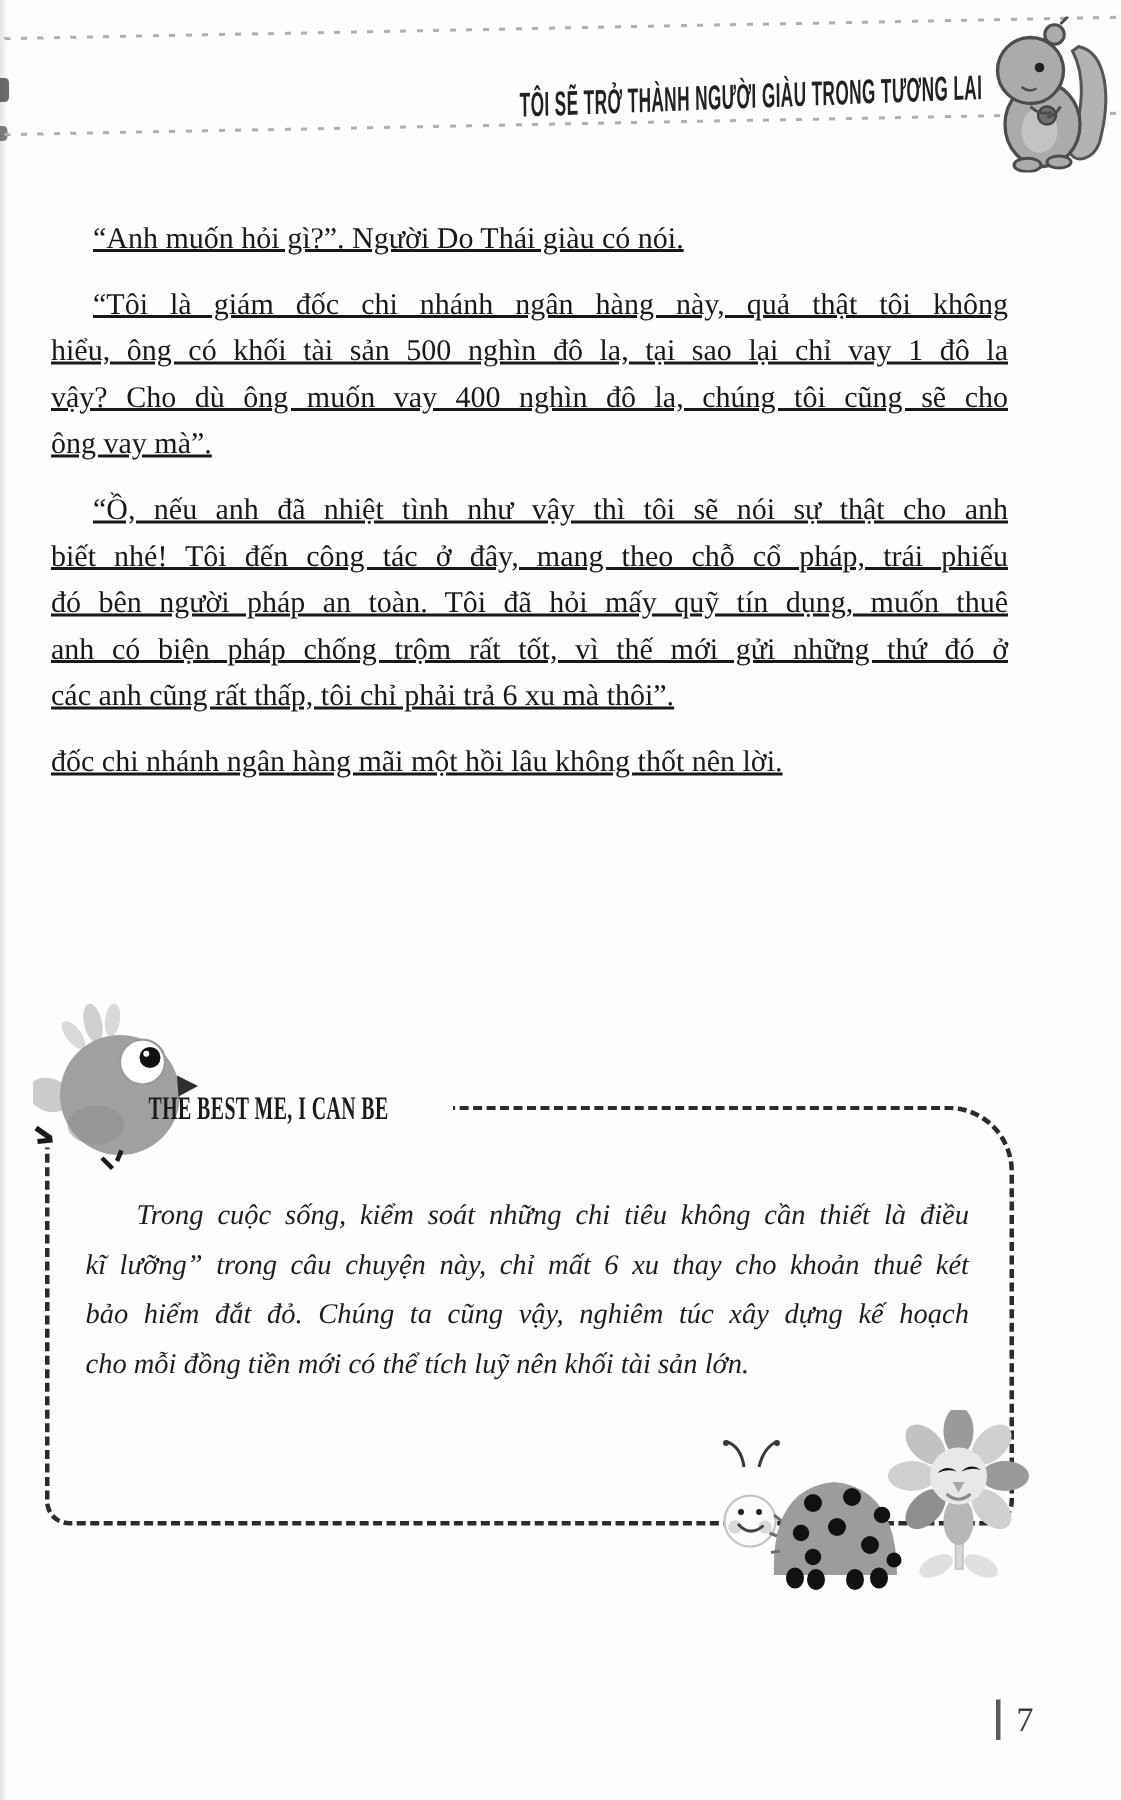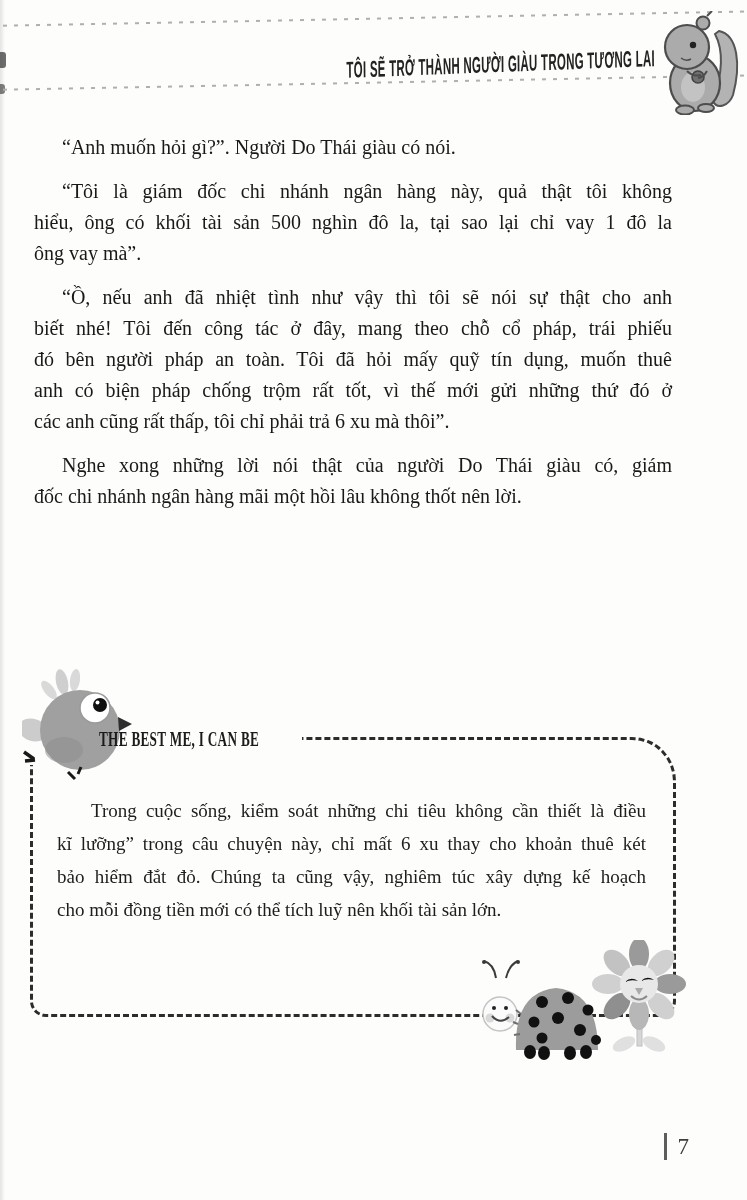--- a/index.html
+++ b/index.html
@@ -24,41 +24,41 @@
   .dotline.top{top:25px;}
   .dotline.bot{top:89px;}
   .header-title{
     right:92px;top:45px;white-space:nowrap;
     font-family:"Liberation Sans","DejaVu Sans",sans-serif;
     font-weight:bold;font-size:23px;letter-spacing:.5px;color:#222;
     transform:scaleX(.5) rotate(-1.1deg);transform-origin:right center;
   }
 
   
-  .bodytext{left:34px;top:132px;width:638px;font-size:20px;line-height:31px;color:#191919;}
+  .bodytext{left:34px;top:144px;width:638px;font-size:20px;line-height:31px;color:#191919;text-decoration:underline;}
   .para{margin:0 0 13px 0;}
   .tline{text-align:justify;text-align-last:justify;}
   .tline.last{text-align-last:left;}
   .tline.first{text-indent:28px;}
 
   
   .callout-box{
     left:30px;top:737px;width:640px;height:274px;
     border:3px dashed #2c2c2c;border-radius:16px 44px 16px 16px;
   }
   .cover-top{left:26px;top:731px;width:276px;height:14px;background:#fdfdfc;}
   .cover-left{left:26px;top:731px;width:12px;height:34px;background:#fdfdfc;}
   .callout-label{
     left:99px;top:726px;white-space:nowrap;
     font-weight:bold;font-size:22px;letter-spacing:.5px;color:#1b1b1b;
     transform:scaleX(.6);transform-origin:left center;
   }
   .callout-text{
     left:57px;top:794px;width:589px;
-    font-size:19px;line-height:33px;color:#1d1d1d;
+    font-style:italic;font-size:19px;line-height:33px;color:#1d1d1d;
   }
   .callout-text .tline.first{text-indent:34px;}
 
   
   .pageno{left:664px;top:1133px;display:flex;align-items:center;}
   .pageno .bar{display:inline-block;width:2.5px;height:27px;background:#5d5d5d;}
   .pageno .num{font-size:23px;color:#3d3d3d;margin-left:11px;line-height:27px;}
 
   svg{display:block;}
 </style>
@@ -88,31 +88,31 @@
   <path d="M36,60 q6,6 14,4 M56,60 q-4,7 -9,7" stroke="#4d4d4d" stroke-width="2" fill="none"></path>
 </svg>
 
 <div class="abs bodytext">
   <div class="para">
       <div class="tline first last">“Anh muốn hỏi gì?”. Người Do Thái giàu có nói.</div>
     </div>
   <div class="para">
       <div class="tline first">“Tôi là giám đốc chi nhánh ngân hàng này, quả thật tôi không</div>
       <div class="tline">hiểu, ông có khối tài sản 500 nghìn đô la, tại sao lại chỉ vay 1 đô la</div>
+      <div class="tline">vậy? Cho dù ông muốn vay 400 nghìn đô la, chúng tôi cũng sẽ cho</div>
       <div class="tline last">ông vay mà”.</div>
     </div>
   <div class="para">
       <div class="tline first">“Ồ, nếu anh đã nhiệt tình như vậy thì tôi sẽ nói sự thật cho anh</div>
       <div class="tline">biết nhé! Tôi đến công tác ở đây, mang theo chỗ cổ pháp, trái phiếu</div>
       <div class="tline">đó bên người pháp an toàn. Tôi đã hỏi mấy quỹ tín dụng, muốn thuê</div>
       <div class="tline">anh có biện pháp chống trộm rất tốt, vì thế mới gửi những thứ đó ở</div>
       <div class="tline last">các anh cũng rất thấp, tôi chỉ phải trả 6 xu mà thôi”.</div>
     </div>
   <div class="para">
-      <div class="tline first">Nghe xong những lời nói thật của người Do Thái giàu có, giám</div>
       <div class="tline last">đốc chi nhánh ngân hàng mãi một hồi lâu không thốt nên lời.</div>
     </div>
 </div>
 
 <div class="abs callout-box"></div>
 <div class="abs cover-left"></div>
 <div class="abs cover-top"></div>
 
 <svg class="abs" style="left:22px;top:666px;" width="110" height="120" viewBox="0 0 110 120">
   <ellipse cx="40" cy="16" rx="6" ry="13" fill="#cfcfcf" transform="rotate(-12 40 16)"></ellipse>

